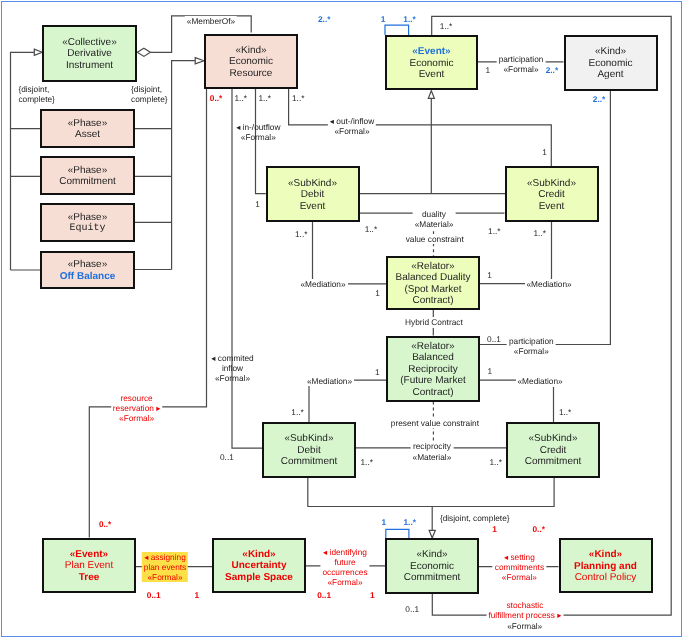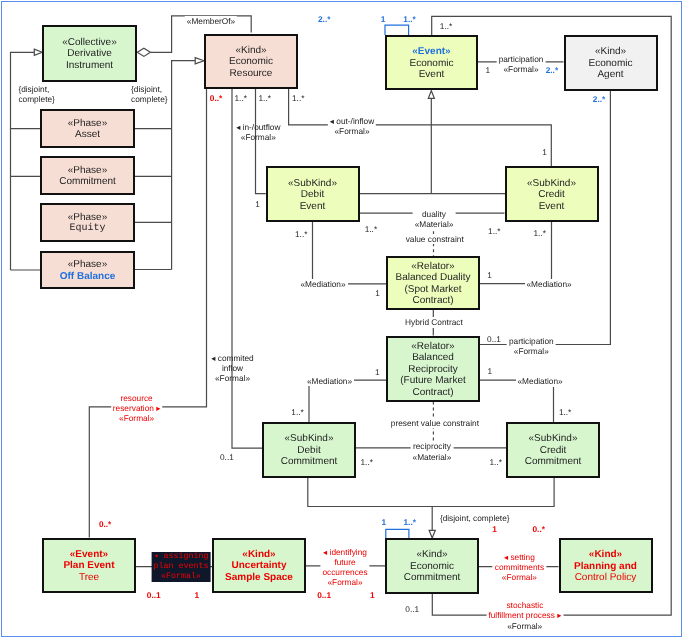--- a/index.html
+++ b/index.html
@@ -120,22 +120,22 @@
         <div class="nm" style="color: rgb(35, 35, 35);">Debit</div>
         <div class="nm" style="color: rgb(35, 35, 35);">Commitment</div>
       </div>
       <div class="umlbox" style="left: 506px; top: 422px; width: 94px; height: 55.5px; background: rgb(215, 246, 206);">
         <div class="st" style="color: rgb(35, 35, 35);">«SubKind»</div>
         <div class="nm" style="color: rgb(35, 35, 35);">Credit</div>
         <div class="nm" style="color: rgb(35, 35, 35);">Commitment</div>
       </div>
       <div class="umlbox" style="left: 42px; top: 537.5px; width: 94px; height: 55.5px; background: rgb(215, 246, 206);">
         <div class="st" style="color: rgb(239, 0, 0); font-weight: bold;">«Event»</div>
-        <div class="nm" style="color: rgb(239, 0, 0); font-weight: bold;">Plan Event</div>
-        <div class="nm" style="color: rgb(239, 0, 0); font-weight: normal;">Tree</div>
+        <div class="nm" style="color: rgb(239, 0, 0); font-weight: normal;">Plan Event</div>
+        <div class="nm" style="color: rgb(239, 0, 0); font-weight: bold;">Tree</div>
       </div>
       <div class="umlbox" style="left: 212px; top: 537.5px; width: 94px; height: 55.5px; background: rgb(215, 246, 206);">
         <div class="st" style="color: rgb(239, 0, 0); font-weight: bold;">«Kind»</div>
         <div class="nm" style="color: rgb(239, 0, 0); font-weight: bold;">Uncertainty</div>
         <div class="nm" style="color: rgb(239, 0, 0); font-weight: bold;">Sample Space</div>
       </div>
       <div class="umlbox" style="left: 385px; top: 538px; width: 94px; height: 55.5px; background: rgb(215, 246, 206);">
         <div class="st" style="color: rgb(35, 35, 35);">«Kind»</div>
         <div class="nm" style="color: rgb(35, 35, 35);">Economic</div>
         <div class="nm" style="color: rgb(35, 35, 35);">Commitment</div>
@@ -203,21 +203,21 @@
       <div class="lbl" style="left: 558.9px; top: 407.3px; color: rgb(35, 35, 35); white-space: pre;">1..*</div>
       <div class="lbl" style="left: 360.5px; top: 457.4px; color: rgb(35, 35, 35); white-space: pre;">1..*</div>
       <div class="lbl" style="left: 489.5px; top: 457.4px; color: rgb(35, 35, 35); white-space: pre;">1..*</div>
       <div class="lbl" style="left: 220px; top: 452.4px; color: rgb(35, 35, 35); white-space: pre;">0..1</div>
       <div class="lbl" style="left: 98.9px; top: 518.8px; color: rgb(239, 0, 0); font-weight: bold; white-space: pre;">0..*</div>
       <div class="lbl" style="left: 439.9px; top: 513.3px; color: rgb(35, 35, 35); white-space: pre;">{disjoint, complete}</div>
       <div class="lbl" style="left: 381.4px; top: 516.9px; color: rgb(31, 111, 221); font-weight: bold; white-space: pre;">1</div>
       <div class="lbl" style="left: 403.5px; top: 516.9px; color: rgb(31, 111, 221); font-weight: bold; white-space: pre;">1..*</div>
       <div class="lbl" style="left: 492.2px; top: 524px; color: rgb(239, 0, 0); font-weight: bold; white-space: pre;">1</div>
       <div class="lbl" style="left: 532.5px; top: 524px; color: rgb(239, 0, 0); font-weight: bold; white-space: pre;">0..*</div>
-      <div class="lbl c" style="left: 181px; top: 551.8px; color: rgb(239, 0, 0); background: #0f172a; padding: 0px 2px; white-space: pre; font-family: Liberation Mono, monospace;">◂ assigning
+      <div class="lbl c" style="left: 165px; top: 551.8px; color: rgb(239, 0, 0); background: #fde047; padding: 0px 2px; white-space: pre;">◂ assigning
 plan events
 «Formal»</div>
       <div class="lbl c" style="left: 345px; top: 546.5px; color: rgb(239, 0, 0); background: rgb(255, 255, 255); padding: 0px 2px; white-space: pre;">◂ identifying
 future
 occurrences
 «Formal»</div>
       <div class="lbl c" style="left: 519.4px; top: 551.8px; color: rgb(239, 0, 0); background: rgb(255, 255, 255); padding: 0px 2px; white-space: pre;">◂ setting
 commitments
 «Formal»</div>
       <div class="lbl" style="left: 146.8px; top: 589.7px; color: rgb(239, 0, 0); font-weight: bold; white-space: pre;">0..1</div>

